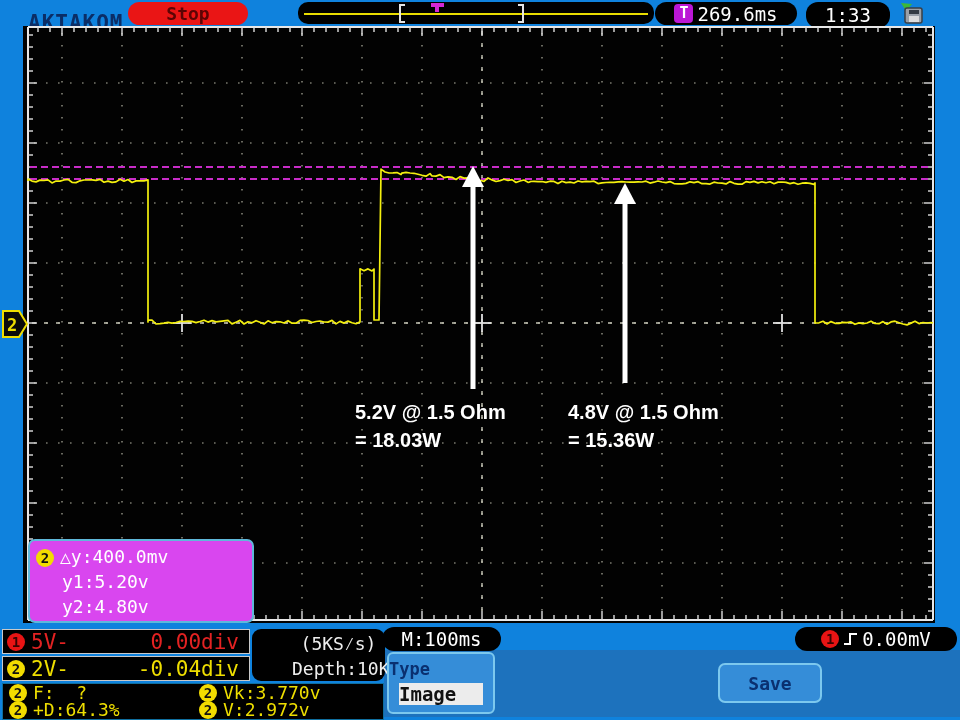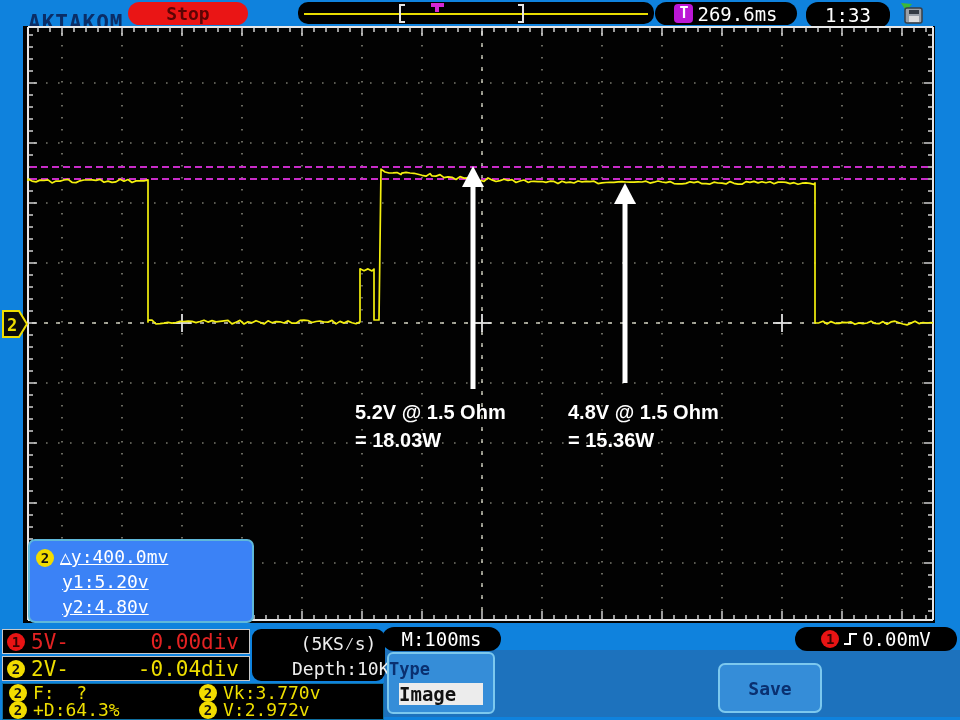--- a/index.html
+++ b/index.html
@@ -15,22 +15,22 @@
   .trigstrip{left:298px;top:2px;width:356px;height:22px;background:#000;border-radius:10px;}
   .ttime-pill{left:655px;top:2px;width:142px;height:23px;gap:4px;font-size:19px;}
   .tbadge{display:inline-block;width:19px;height:19px;background:#bb17d6;border-radius:4px;color:#fff;
           font-size:15px;font-weight:bold;text-align:center;line-height:19px;}
   .clock-pill{left:806px;top:2px;width:84px;height:26px;font-size:19px;}
 
   
   .screen{left:23px;top:26px;width:912px;height:597px;background:#020202;z-index:1;}
   #scope{left:0;top:0;z-index:2;pointer-events:none;}
 
-  .cursor-box{left:28px;top:539px;width:226px;height:84px;background:#3b82f6;border:2px solid #5fb8da;
-              border-radius:7px;z-index:3;color:#fff;font-size:18px;padding:3px 0 0 6px;box-sizing:border-box;text-decoration:underline;}
+  .cursor-box{left:28px;top:539px;width:226px;height:84px;background:#d946ef;border:2px solid #5fb8da;
+              border-radius:7px;z-index:3;color:#fff;font-size:18px;padding:3px 0 0 6px;box-sizing:border-box;}
   .cb-line{height:25px;line-height:25px;white-space:pre;}
   .cb-indent{padding-left:26px;}
 
   .annot{z-index:3;color:#fff;font-family:"Liberation Sans",sans-serif;font-weight:bold;font-size:20px;line-height:28px;}
 
   
   .badge{display:inline-block;width:18px;height:18px;border-radius:50%;text-align:center;line-height:18px;
          font-size:14px;font-weight:bold;vertical-align:middle;margin-right:6px;}
   .badge-yellow{background:#f2dc00;color:#111;}
   .badge-red{background:#e81414;color:#3a0303;}
@@ -46,21 +46,21 @@
   .mitem{display:flex;align-items:center;padding-left:6px;width:186px;white-space:pre;}
   .samplebox{left:252px;top:629px;width:133px;height:52px;background:#000;border-radius:9px;z-index:4;
              color:#eee;font-size:18px;text-align:center;line-height:25px;padding-top:2px;box-sizing:border-box;padding-left:40px;}
   .bluestrip{left:384px;top:650px;width:576px;height:67px;background:#1d72bd;z-index:3;}
   .mpill{left:382px;top:627px;width:119px;height:24px;font-size:19px;z-index:4;}
   .typebox{left:387px;top:652px;width:108px;height:62px;background:#358dd8;border:2px solid #7cc8ee;
            border-radius:6px;z-index:4;box-sizing:border-box;text-align:left;}
   .type-label{color:#0a3070;font-weight:bold;font-size:17px;margin-top:5px;}
   .type-value{width:84px;height:22px;background:#ececec;color:#111;font-size:19px;font-weight:bold;
               margin:4px auto 0;line-height:22px;}
-  .savebtn{left:718px;top:663px;width:104px;height:50px;background:#358dd8;border:2px solid #7cc8ee;
+  .savebtn{left:718px;top:663px;width:104px;height:40px;background:#358dd8;border:2px solid #7cc8ee;
            border-radius:7px;z-index:4;box-sizing:border-box;color:#0a3070;font-weight:bold;font-size:18px;
            display:flex;align-items:center;justify-content:center;cursor:pointer;}
   .trigpill{left:795px;top:627px;width:162px;height:24px;font-size:19px;z-index:4;gap:3px;}
 </style>
 </head>
 <body>
 
 <div class="frame">
 
   <div class="abs brand">AKTAKOM</div>

